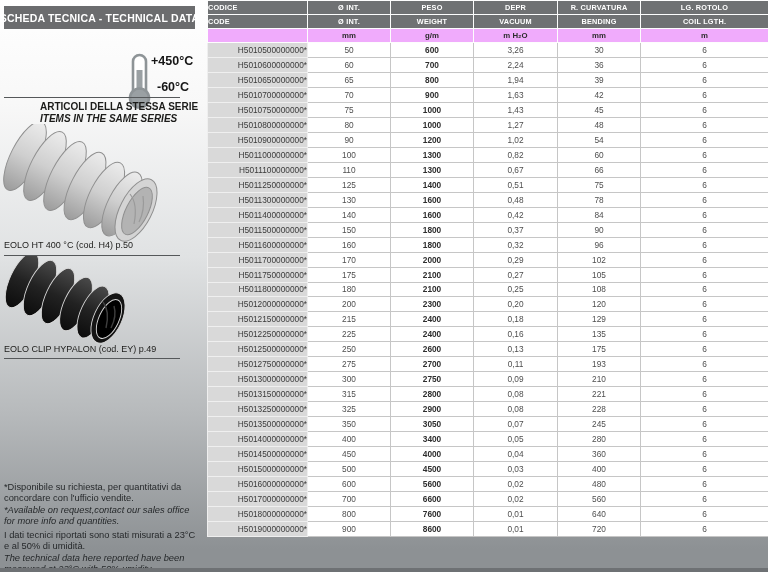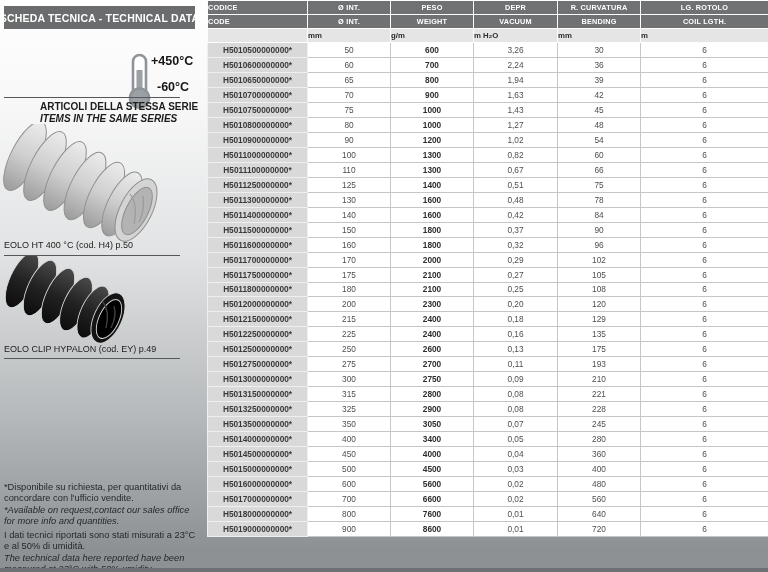--- a/index.html
+++ b/index.html
@@ -39,27 +39,27 @@
     position:absolute;left:207px;top:0;width:561px;height:537px;
     border-collapse:collapse;table-layout:fixed;background:#fff;
   }
   table.spec th, table.spec td{padding:0;overflow:hidden;white-space:nowrap;vertical-align:middle;}
   th.hd{
     background:#6f7173;color:#fff;font-size:7.3px;font-weight:bold;
     border:1px solid #fdfdfd;text-align:center;height:13px;letter-spacing:.2px;
   }
   th.codehd{text-align:left;padding-left:5px;}
   th.unit{
-    background:#e5e5e5;color:#2c2c2c;font-size:7.8px;font-weight:bold;
-    border:1px solid #fdfdfd;text-align:left;height:13px;
+    background:#f0abfc;color:#2c2c2c;font-size:7.8px;font-weight:bold;
+    border:1px solid #fdfdfd;text-align:center;height:13px;
   }
   td{border:1px solid #c6c6c6;font-size:8.3px;color:#4e4e4e;text-align:center;}
   td.code{
-    background:#d9d9d9;border:1px solid #efefef;text-align:center;padding-left:5px;
-    font-weight:bold;color:#3a3a3a;
+    background:#d9d9d9;border:1px solid #efefef;text-align:right;padding-left:5px;
+    font-weight:normal;color:#3a3a3a;
   }
   td.wt{font-weight:bold;color:#2e2e2e;}
 </style>
 </head>
 <body>
 
 <div class="page">
 
   <div class="sidebar">
 

